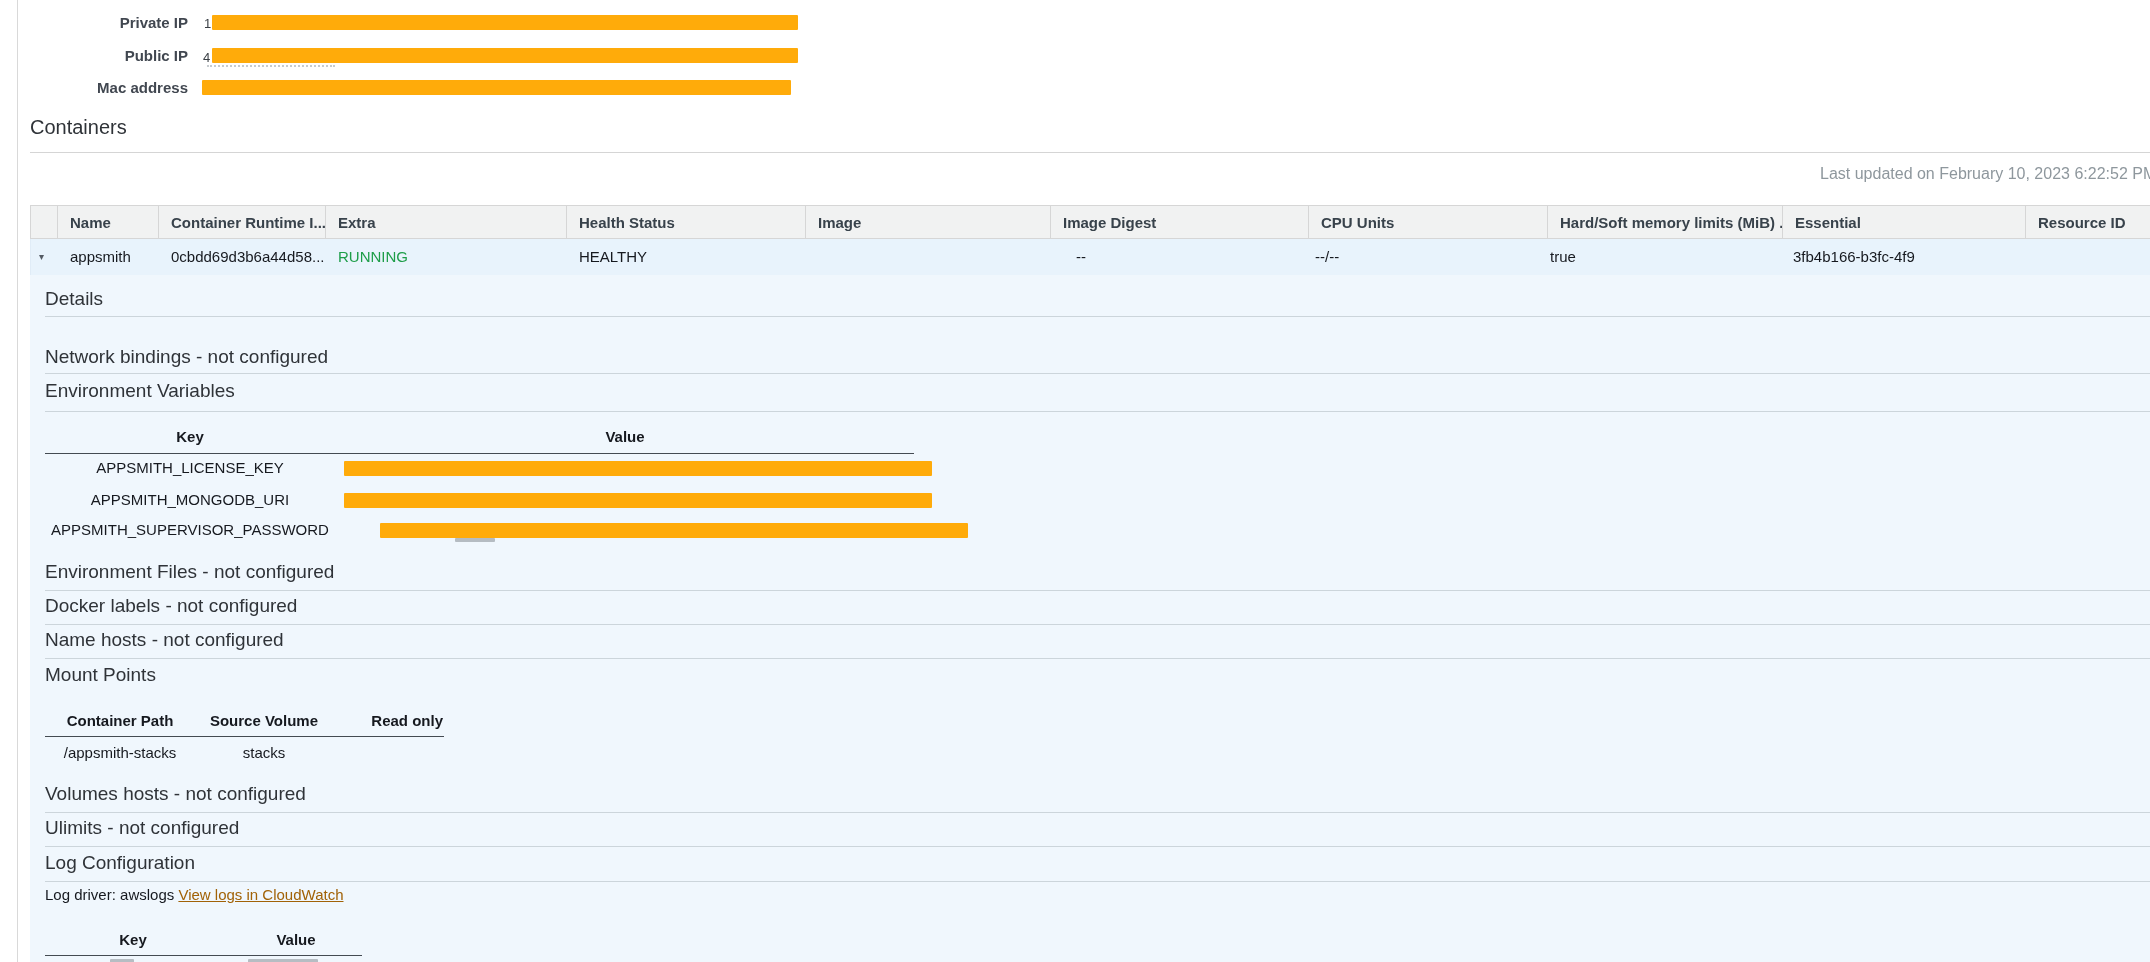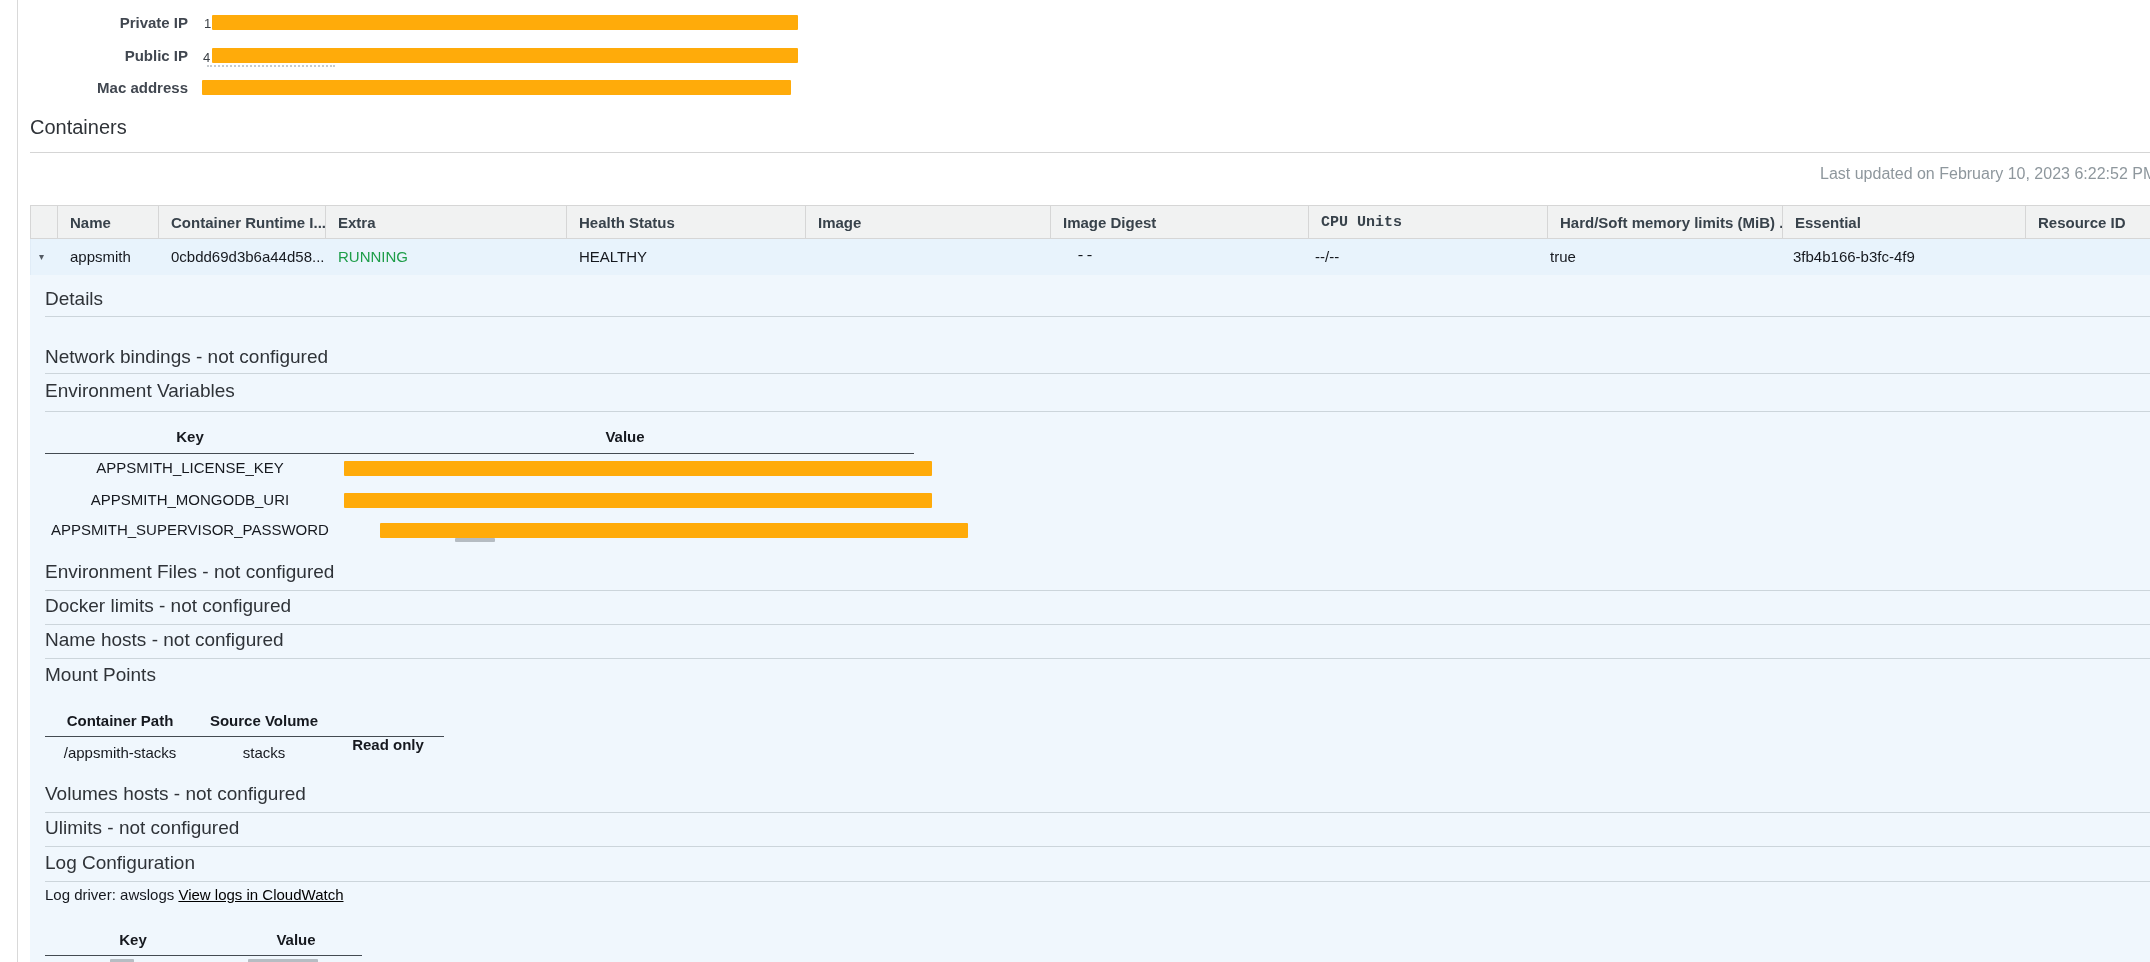--- a/index.html
+++ b/index.html
@@ -25,34 +25,34 @@
 
   
   .ctable { left:30px; top:205px; width:2120px; }
   .thead { display:flex; height:34px; background:#F1F2F2; border-top:1px solid #d6d6d6;
            border-bottom:1px solid #d6d6d6; border-left:1px solid #d6d6d6; }
   .th { border-right:1px solid #d6d6d6; font-weight:bold; font-size:15px; color:#38424b;
         padding:8px 6px 0 12px; white-space:nowrap; overflow:hidden; }
   .trow { display:flex; height:36px; background:#E8F3FC; border-left:1px solid #e0ecf7; }
   .td { font-size:15px; color:#16191f; padding:9px 6px 0 12px; white-space:nowrap; overflow:hidden; }
   .c0 { width:27px; } .c1 { width:101px; } .c2 { width:167px; } .c3 { width:241px; }
-  .c4 { width:239px; } .c5 { width:245px; } .c6 { width:258px; } .c7 { width:239px;font-family:Liberation Mono, monospace; }
+  .c4 { width:239px; } .c5 { width:245px; } .c6 { width:258px; } .c7 { width:239px; }
   .c8 { width:235px; } .c9 { width:243px; } .c10 { flex:1; border-right:none; }
   .expander { font-size:10px; color:#545b64; padding:12px 0 0 8px; cursor:pointer; }
   .status-running { color:#1D9D48; }
 
   
   .details-panel { left:30px; top:275px; width:2120px; height:687px; background:#F0F7FD; }
   .section-h { position:absolute; left:15px; font-size:19px; color:#2f3338; line-height:23px; white-space:nowrap; }
   .sep { position:absolute; left:15px; right:0; height:1px; background:#ccd5db; }
   .tbl-h { position:absolute; font-weight:bold; font-size:15px; color:#16191f; text-align:center; line-height:20px; }
   .tbl-c { position:absolute; font-size:15px; color:#16191f; text-align:center; line-height:20px; }
   .dark-underline { position:absolute; height:1px; background:#444b52; }
   .log-line { position:absolute; left:15px; font-size:15px; color:#16191f; line-height:20px; }
-  .cw-link { color:#000000; text-decoration:underline; cursor:pointer; }
+  .cw-link { color:#a16207; text-decoration:underline; cursor:pointer; }
   .clip-artifact { position:absolute; height:4px; background:#6f767c; opacity:.45; border-radius:1px; }
   .pw-artifact { position:absolute; width:40px; height:4px; background:#7a8187; opacity:.5; border-radius:1px; }
 </style>
 </head>
 <body>
 
 <div id="stage">
 
   <div class="abs left-divider"></div>
 
@@ -121,31 +121,31 @@
     <div class="tbl-c" style="left:15px; top:215px; width:290px;">APPSMITH_MONGODB_URI</div>
     <div class="redaction-bar abs" style="left:314px; top:218px; width:588px;"></div>
 
     <div class="tbl-c" style="left:15px; top:245px; width:290px;">APPSMITH_SUPERVISOR_PASSWORD</div>
     <div class="redaction-bar abs" style="left:350px; top:248px; width:588px;"></div>
     <div class="pw-artifact" style="left:425px; top:263px;"></div>
 
     <div class="section-h" style="top:285px;">Environment Files - not configured</div>
     <div class="sep" style="top:315px;"></div>
 
-    <div class="section-h" style="top:319px;">Docker limits - not configured</div>
+    <div class="section-h" style="top:319px;">Docker labels - not configured</div>
     <div class="sep" style="top:349px;"></div>
 
     <div class="section-h" style="top:353px;">Name hosts - not configured</div>
     <div class="sep" style="top:383px;"></div>
 
     <div class="section-h" style="top:388px;">Mount Points</div>
 
     <div class="tbl-h" style="left:15px; top:436px; width:150px;">Container Path</div>
     <div class="tbl-h" style="left:165px; top:436px; width:138px;">Source Volume</div>
-    <div class="tbl-h" style="left:303px; top:460px; width:110px;">Read only</div>
+    <div class="tbl-h" style="left:303px; top:436px; width:110px;text-align:right;">Read only</div>
     <div class="dark-underline" style="left:15px; top:461px; width:399px;"></div>
     <div class="tbl-c" style="left:15px; top:468px; width:150px;">/appsmith-stacks</div>
     <div class="tbl-c" style="left:165px; top:468px; width:138px;">stacks</div>
     <div class="tbl-c" style="left:303px; top:468px; width:110px;"></div>
 
     <div class="section-h" style="top:507px;">Volumes hosts - not configured</div>
     <div class="sep" style="top:537px;"></div>
 
     <div class="section-h" style="top:541px;">Ulimits - not configured</div>
     <div class="sep" style="top:571px;"></div>

